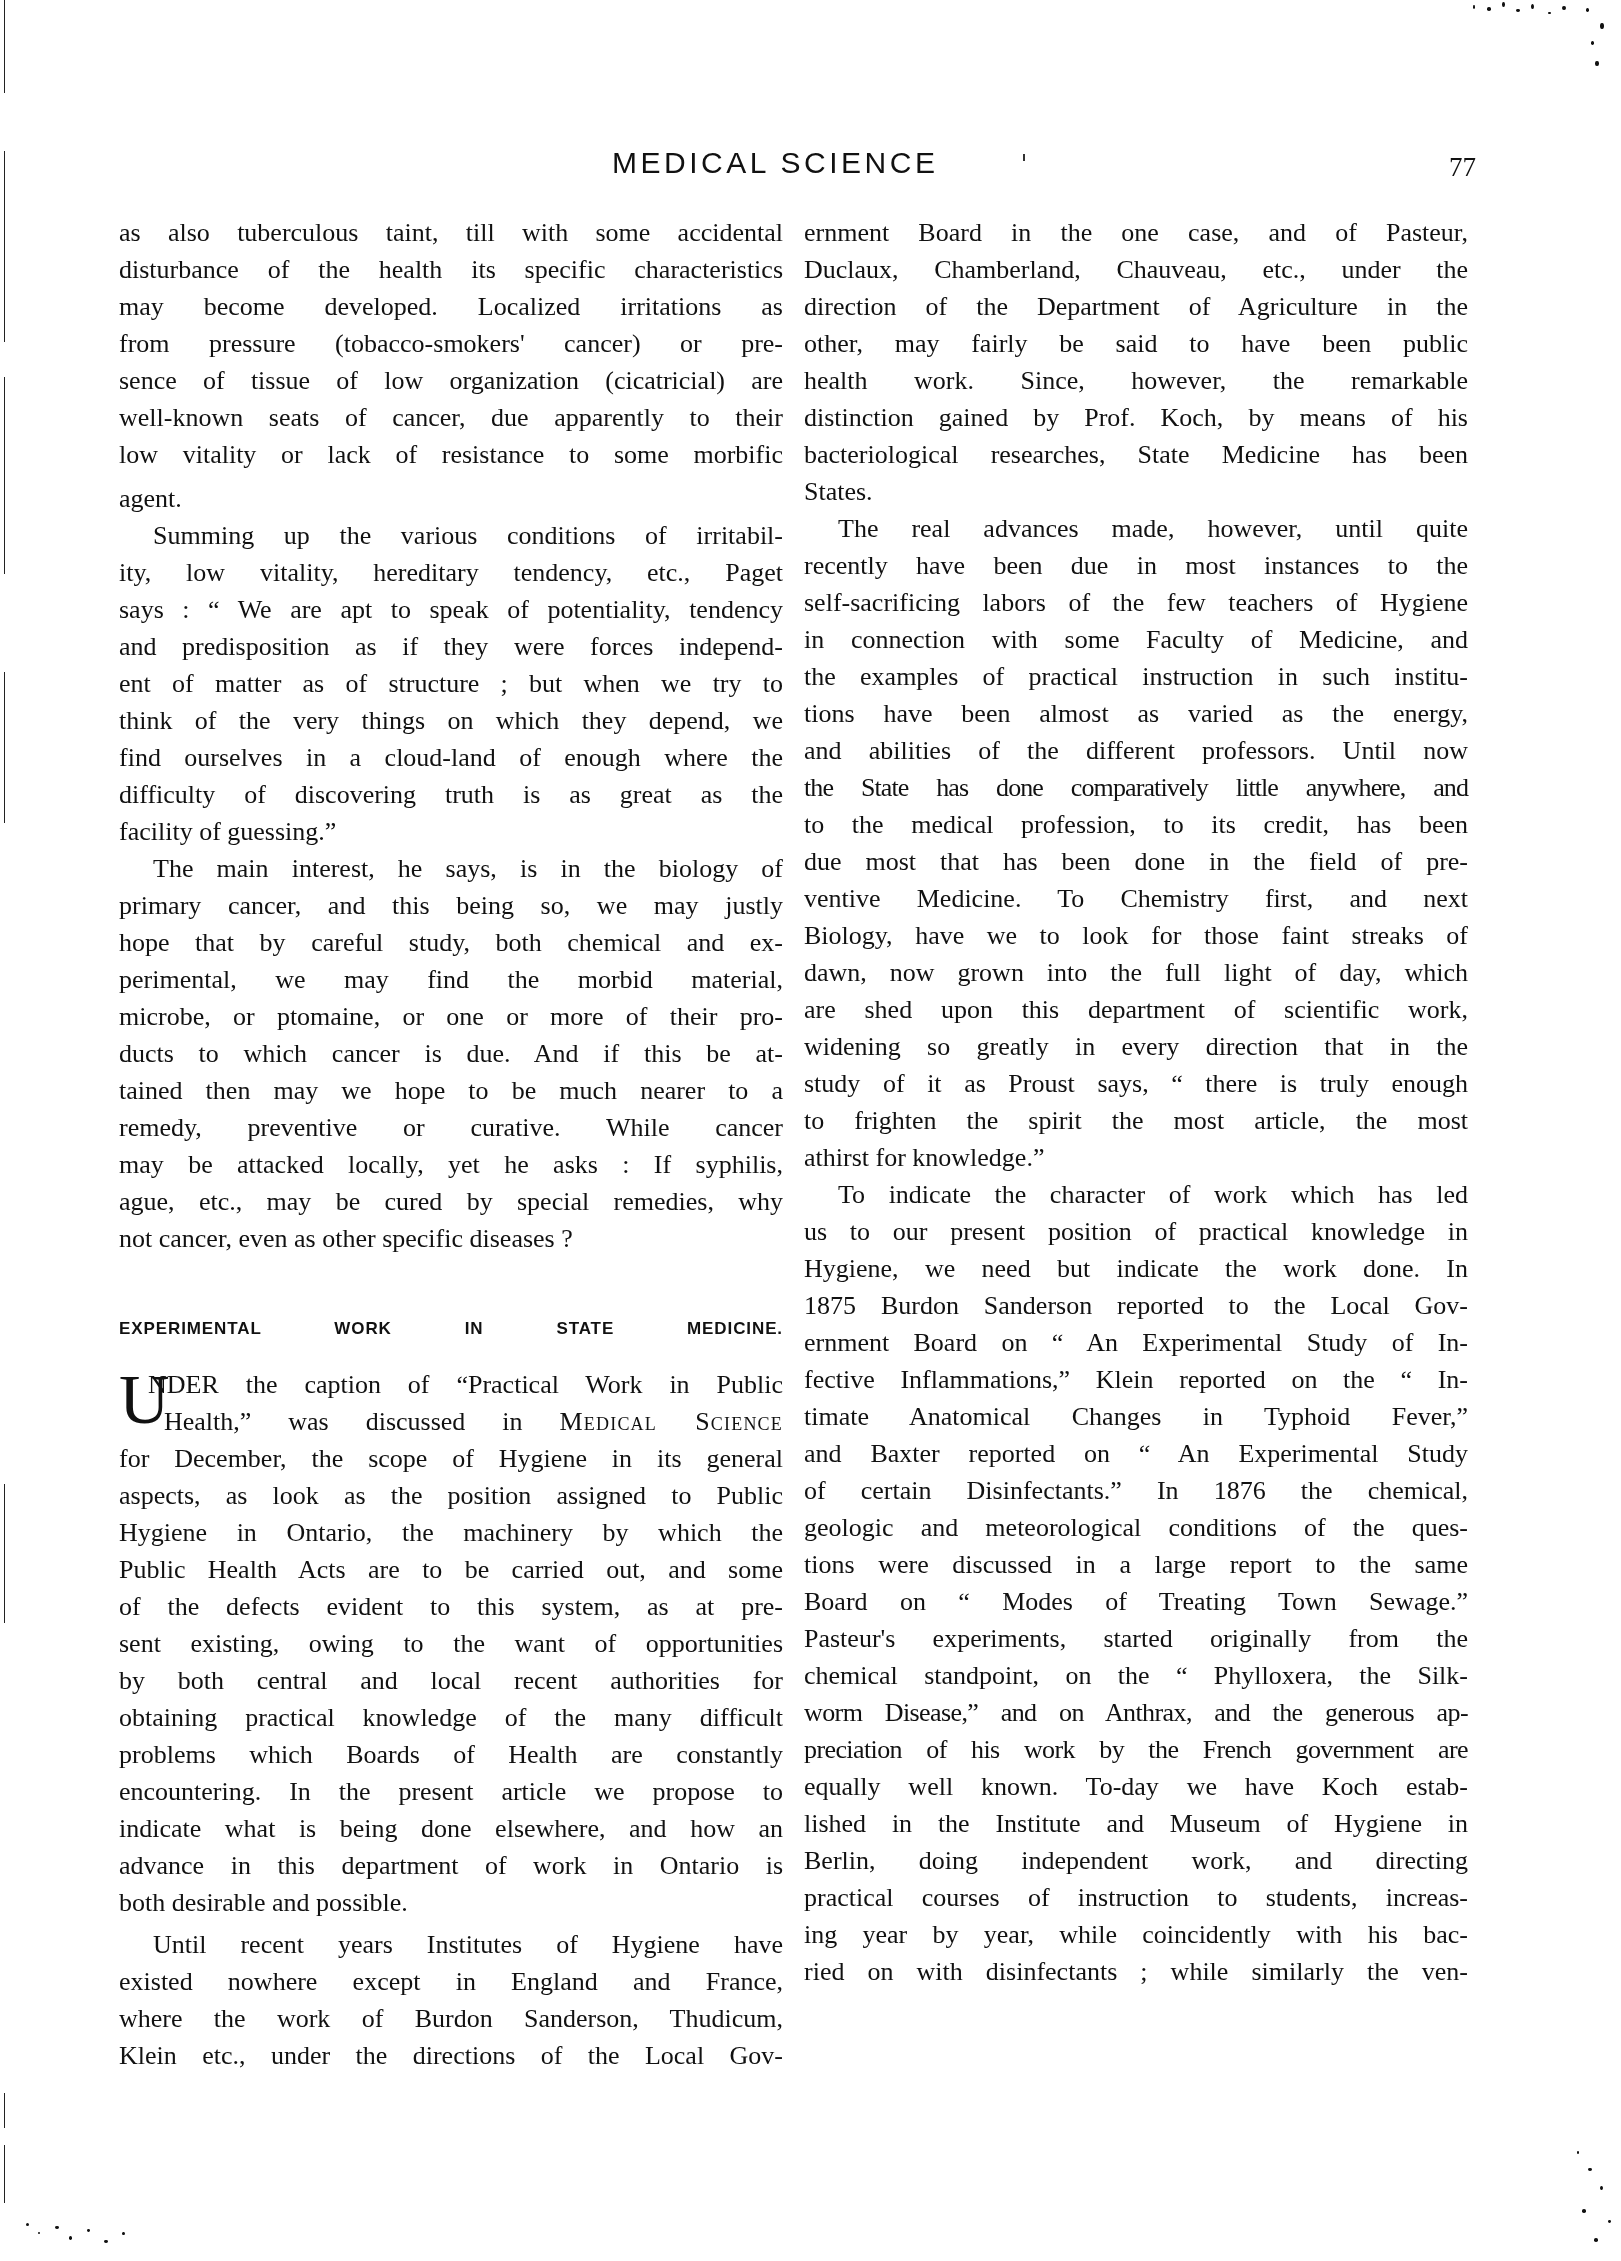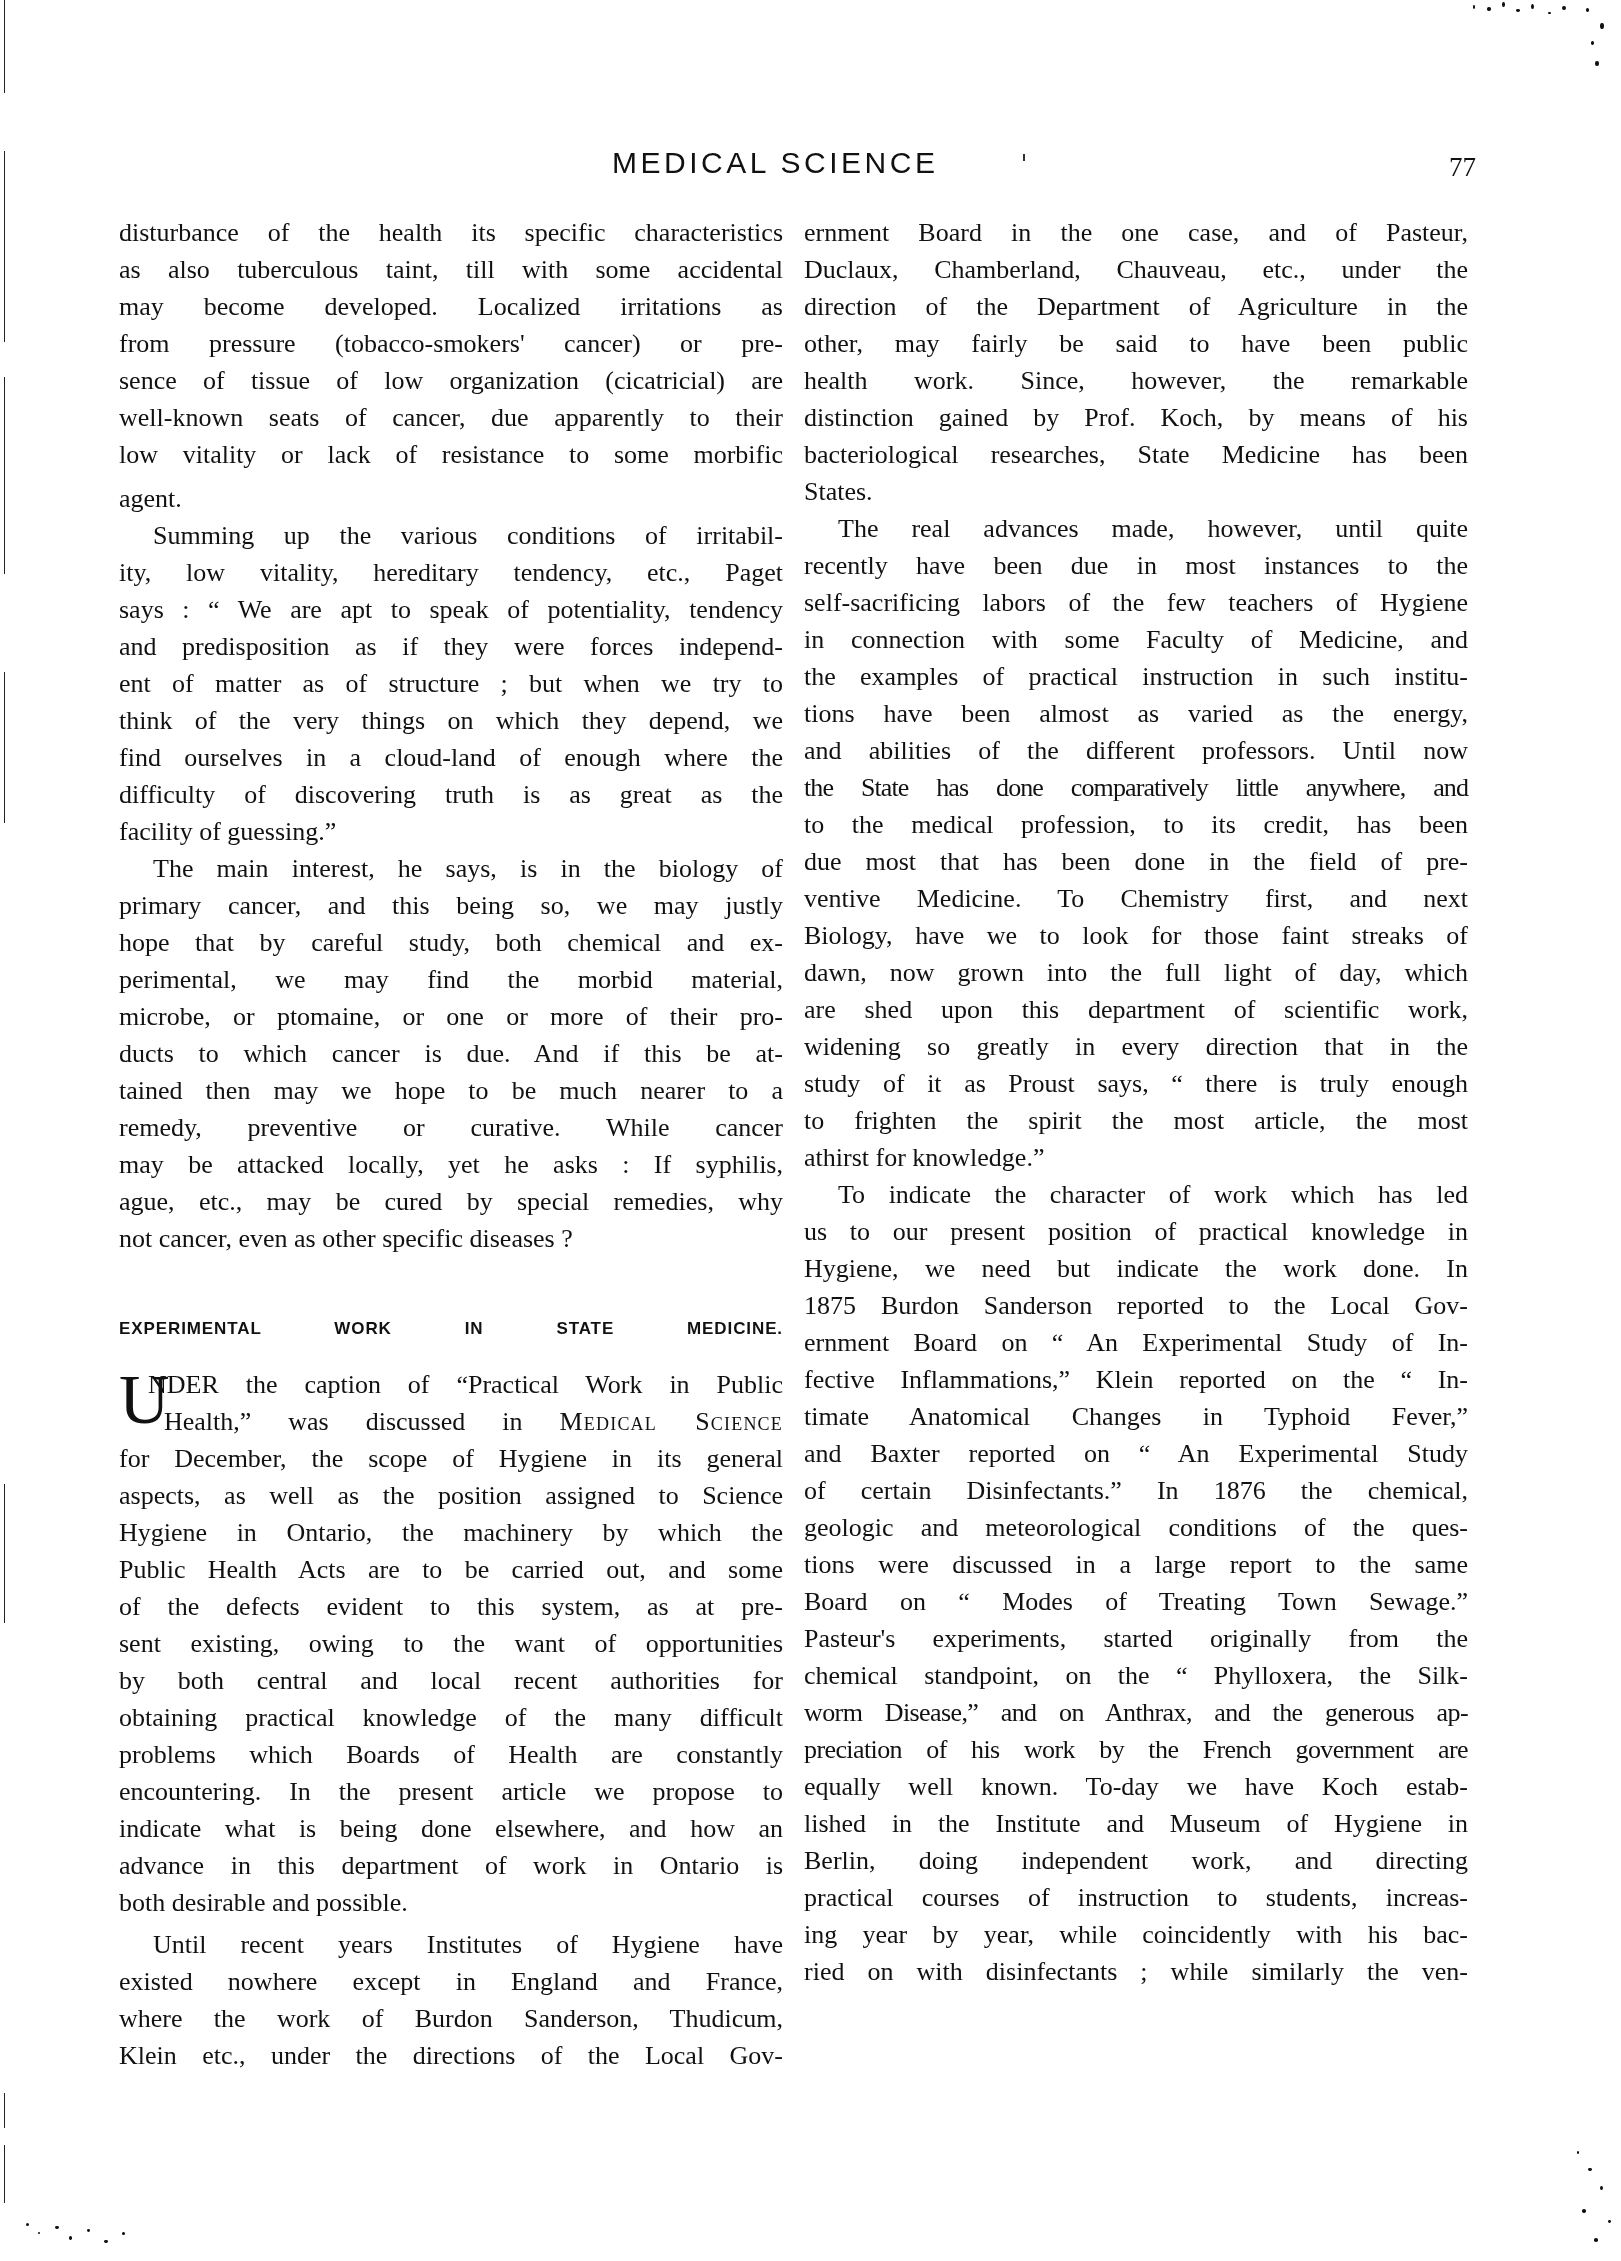--- a/index.html
+++ b/index.html
@@ -40,22 +40,22 @@
 </div>
 
 <div class="header">
   <span class="running-title">MEDICAL SCIENCE</span>
   <span class="tick-mark"></span>
   <span class="page-number">77</span>
 </div>
 
 <div class="column col-left">
   <div>
+    <span class="line">as also tuberculous taint, till with some accidental</span>
     <span class="line">disturbance of the health its specific characteristics</span>
-    <span class="line">as also tuberculous taint, till with some accidental</span>
     <span class="line">may become developed.  Localized irritations as</span>
     <span class="line">from pressure  (tobacco-smokers' cancer) or  pre-</span>
     <span class="line">sence of tissue of low  organization (cicatricial) are</span>
     <span class="line">well-known seats of cancer, due apparently to their</span>
     <span class="line">low vitality or lack of resistance  to some morbific</span>
     <span class="line last" style="margin-top:7px">agent.</span>
   </div>
   <div>
     <span class="line indent">Summing up the various conditions of irritabil-</span>
     <span class="line">ity, low vitality, hereditary  tendency, etc., Paget</span>
@@ -81,21 +81,21 @@
     <span class="line last">not cancer, even as other specific  diseases ?</span>
   </div>
 
   <h2 class="section-heading">EXPERIMENTAL WORK IN STATE MEDICINE.</h2>
 
   <div class="dropcap-para">
     <span class="dropcap">U</span>
     <span class="line dc-line">NDER the caption of “Practical Work in Public</span>
     <span class="line dc-line2"><span>Health,” was discussed in </span><span class="small-caps">Medical Science</span></span>
     <span class="line">for December, the scope of Hygiene in its general</span>
-    <span class="line">aspects, as well as the position assigned to Science</span>
+    <span class="line">aspects, as look as the position assigned to Public</span>
     <span class="line">Hygiene in Ontario, the machinery by which the</span>
     <span class="line">Public Health Acts are to be carried out, and some</span>
     <span class="line">of the defects evident to this system, as at pre-</span>
     <span class="line">sent existing, owing to the want of opportunities</span>
     <span class="line">by both central and  local recent authorities for</span>
     <span class="line">obtaining practical knowledge of the many difficult</span>
     <span class="line">problems which Boards of Health are constantly</span>
     <span class="line">encountering.  In the present article we propose to</span>
     <span class="line">indicate what is being done elsewhere, and how an</span>
     <span class="line">advance in this department of work in Ontario is</span>

